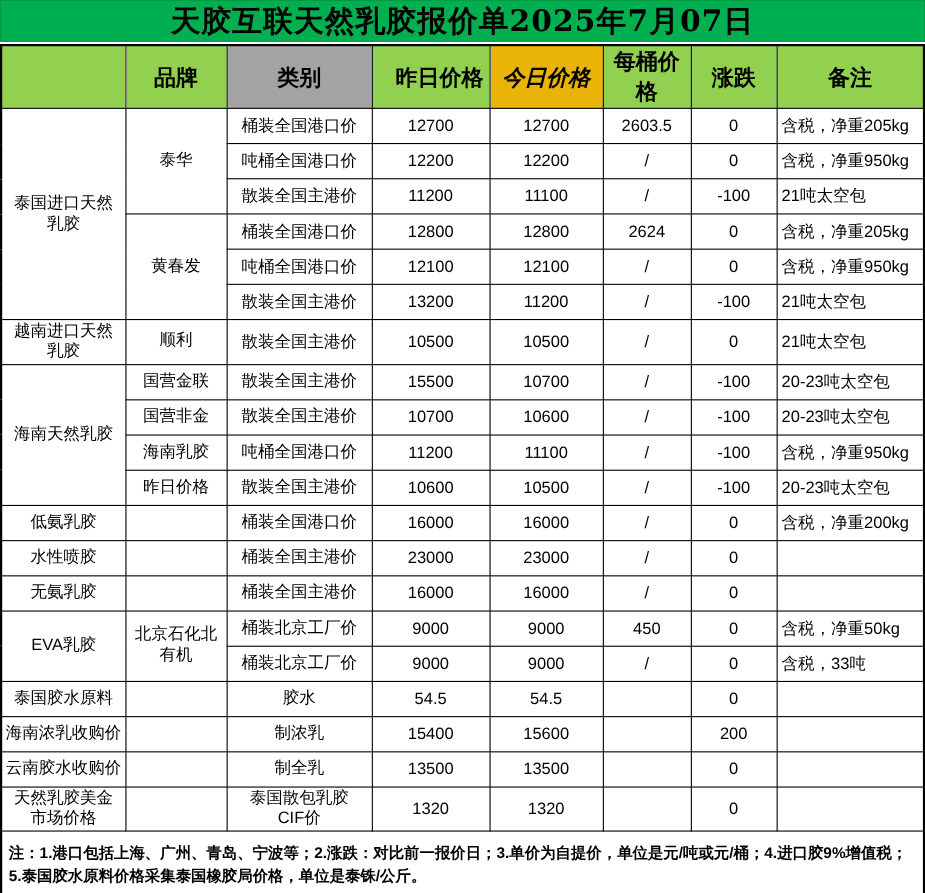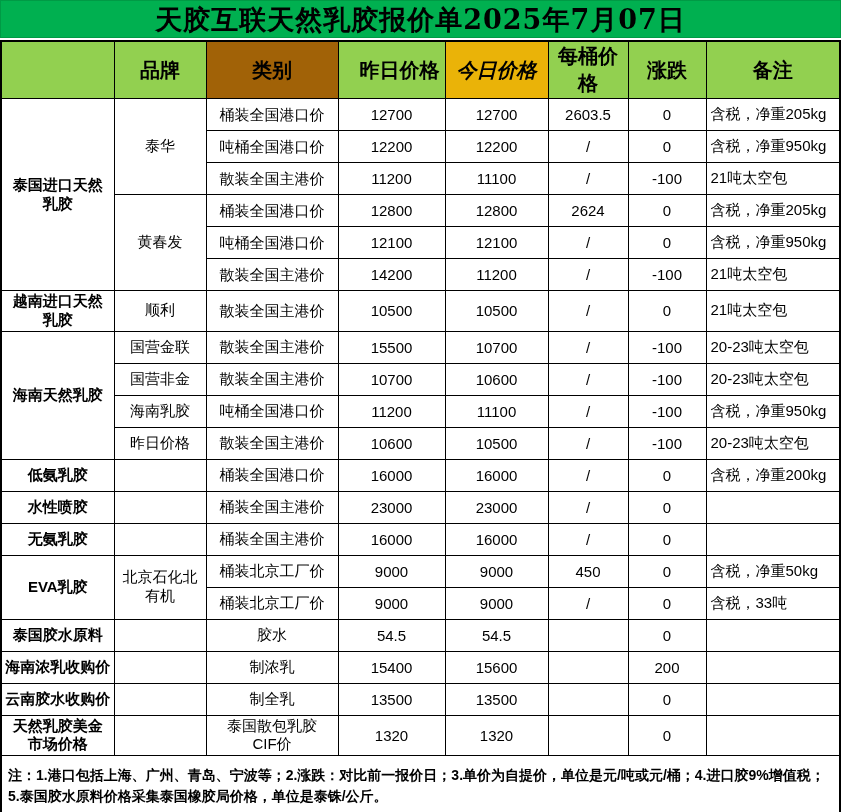--- a/index.html
+++ b/index.html
@@ -16,21 +16,21 @@
     width:841px;border-collapse:collapse;table-layout:fixed;
     border:2px solid #000;box-sizing:border-box;
   }
   th,td{
     border:1px solid #000;box-sizing:border-box;
     font-size:15px;text-align:center;vertical-align:middle;
     padding:1px 2px;overflow:hidden;
   }
   tr.hdr th{height:33px;font-size:20px;font-weight:bold;}
   tbody tr{height:32px;}
-  td.c-group{font-weight:bold;white-space:pre-line;line-height:1.25;}
+  td.c-group{font-weight:normal;white-space:pre-line;line-height:1.25;}
   td.c-brand{white-space:pre-line;line-height:1.25;}
   td.c-cat{white-space:pre-line;line-height:1.2;}
   td.c-remark{text-align:left;padding-left:4px;margin-left:32px;}
   td.note-cell{
     height:62px;text-align:left;vertical-align:middle;
     font-weight:bold;font-size:14px;line-height:1.55;padding:4px 6px;
     white-space:normal;
   }
 </style>
 </head>
@@ -48,21 +48,21 @@
       <col style="width:107px">
         <col style="width:103px">
         <col style="width:80px">
       <col style="width:78px">
         <col>
     </colgroup>
     <thead>
       <tr class="hdr">
         <th style="background: rgb(146, 208, 80);"></th>
         <th style="background: rgb(146, 208, 80);">品牌</th>
-        <th style="background: #a16207;">类别</th>
+        <th style="background: #a3a3a3;">类别</th>
         <th style="background: rgb(146, 208, 80); padding-left: 18px;">昨日价格</th>
         <th style="background: #eab308; font-style: italic;">今日价格</th>
         <th style="background: rgb(146, 208, 80);">每桶价格</th>
         <th style="background: rgb(146, 208, 80);">涨跌</th>
         <th style="background: rgb(146, 208, 80);">备注</th>
       </tr>
     </thead>
     <tbody>
       <tr>
         <td class="c-group" rowspan="6">泰国进口天然
@@ -103,21 +103,21 @@
       <tr>
         <td class="c-cat">吨桶全国港口价</td>
         <td class="c-num">12100</td>
         <td class="c-num">12100</td>
         <td class="c-num">/</td>
         <td class="c-num">0</td>
         <td class="c-remark">含税，净重950kg</td>
       </tr>
       <tr>
         <td class="c-cat">散装全国主港价</td>
-        <td class="c-num">14200</td>
+        <td class="c-num">13200</td>
         <td class="c-num">11200</td>
         <td class="c-num">/</td>
         <td class="c-num">-100</td>
         <td class="c-remark">21吨太空包</td>
       </tr>
       <tr>
         <td class="c-group">越南进口天然
 乳胶</td>
         <td class="c-brand">顺利</td>
         <td class="c-cat">散装全国主港价</td>

